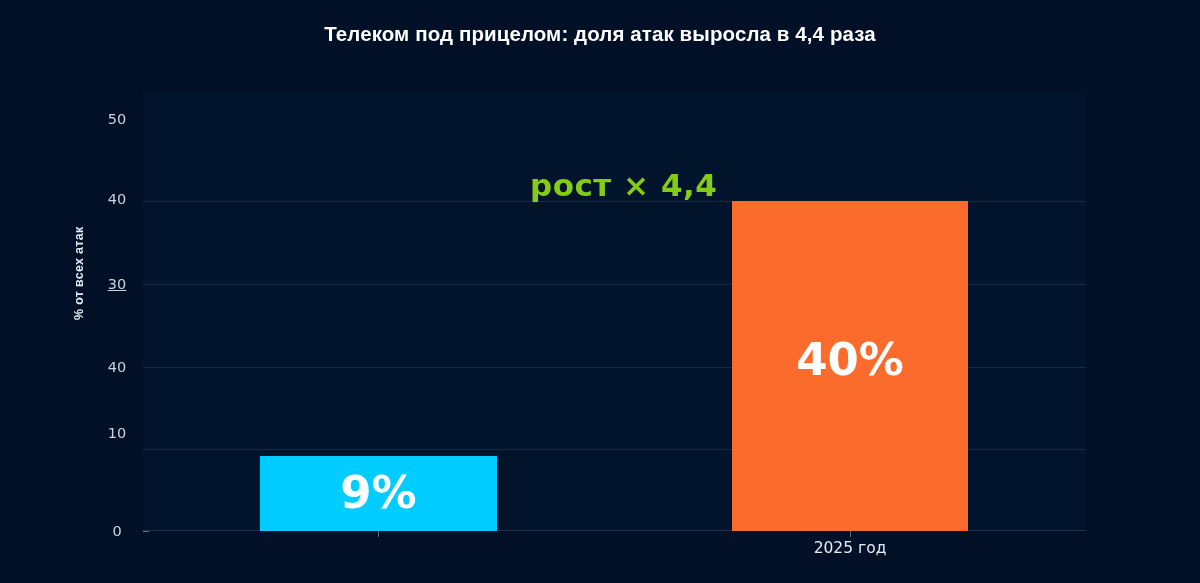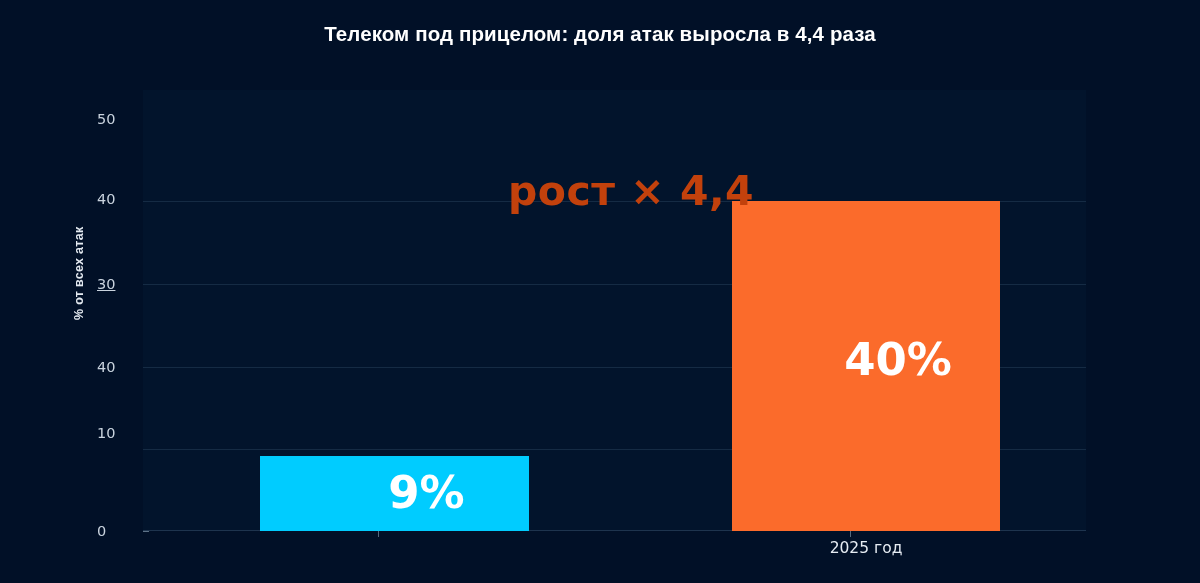--- a/index.html
+++ b/index.html
@@ -59,21 +59,21 @@
     background: rgba(120, 160, 190, 0.17);
   }
 
   
   .gridline.baseline {
     background: rgba(130, 170, 200, 0.22);
   }
   .ytick-label {
     position: absolute;
     width: 40px;
-    text-align: left;
+    text-align: center;
     font-size: 14.5px;
     color: #c9d3de;
     font-family: "DejaVu Sans", sans-serif;
   }
   .ytick-mark {
     position: absolute;
     width: 6px;
     height: 1px;
     background: rgba(170, 195, 215, 0.55);
   }
@@ -90,21 +90,20 @@
     font-weight: bold;
     color: #e3e9f0;
     white-space: nowrap;
     letter-spacing: 0.3px;
   }
 
   
   .bar {
     position: absolute;
     bottom: 0;
-    padding-left: 32px;
   }
   .bar-value {
     position: absolute;
     width: 100%;
     text-align: center;
     font-size: 45px;
     font-weight: bold;
     color: #ffffff;
     font-family: "DejaVu Sans", sans-serif;
     line-height: 1;
@@ -124,25 +123,25 @@
     position: absolute;
     top: 531px;
     width: 1px;
     height: 6px;
     background: rgba(170, 195, 215, 0.5);
   }
 
   
   #growth-annotation {
     position: absolute;
-    left: 508px;
+    left: 530px;
     top: 167px;
-    font-size: 41px;
+    font-size: 31px;
     font-weight: bold;
-    color: #c2410c;
+    color: #84cc16;
     font-family: "DejaVu Sans", sans-serif;
     white-space: nowrap;
     letter-spacing: 0.5px;
   }
 </style>
 </head>
 <body>
 
 <div id="figure">
 
@@ -183,15 +182,15 @@
     <div class="bar" style="left:589px; width:236px; height:330px; background:#fb6b2b;">
       <div class="bar-value" style="top:136px;">40%</div>
     </div>
   </div>
 
   <div id="growth-annotation">рост × 4,4</div>
 
   <div class="xtick-mark" style="left:378px;"></div>
 
   <div class="xtick-mark" style="left:850px;"></div>
-  <div class="xtick-label" style="left:736px;">2025 год</div>
+  <div class="xtick-label" style="left:720px;">2025 год</div>
 
 </div>
 
 </body></html>

